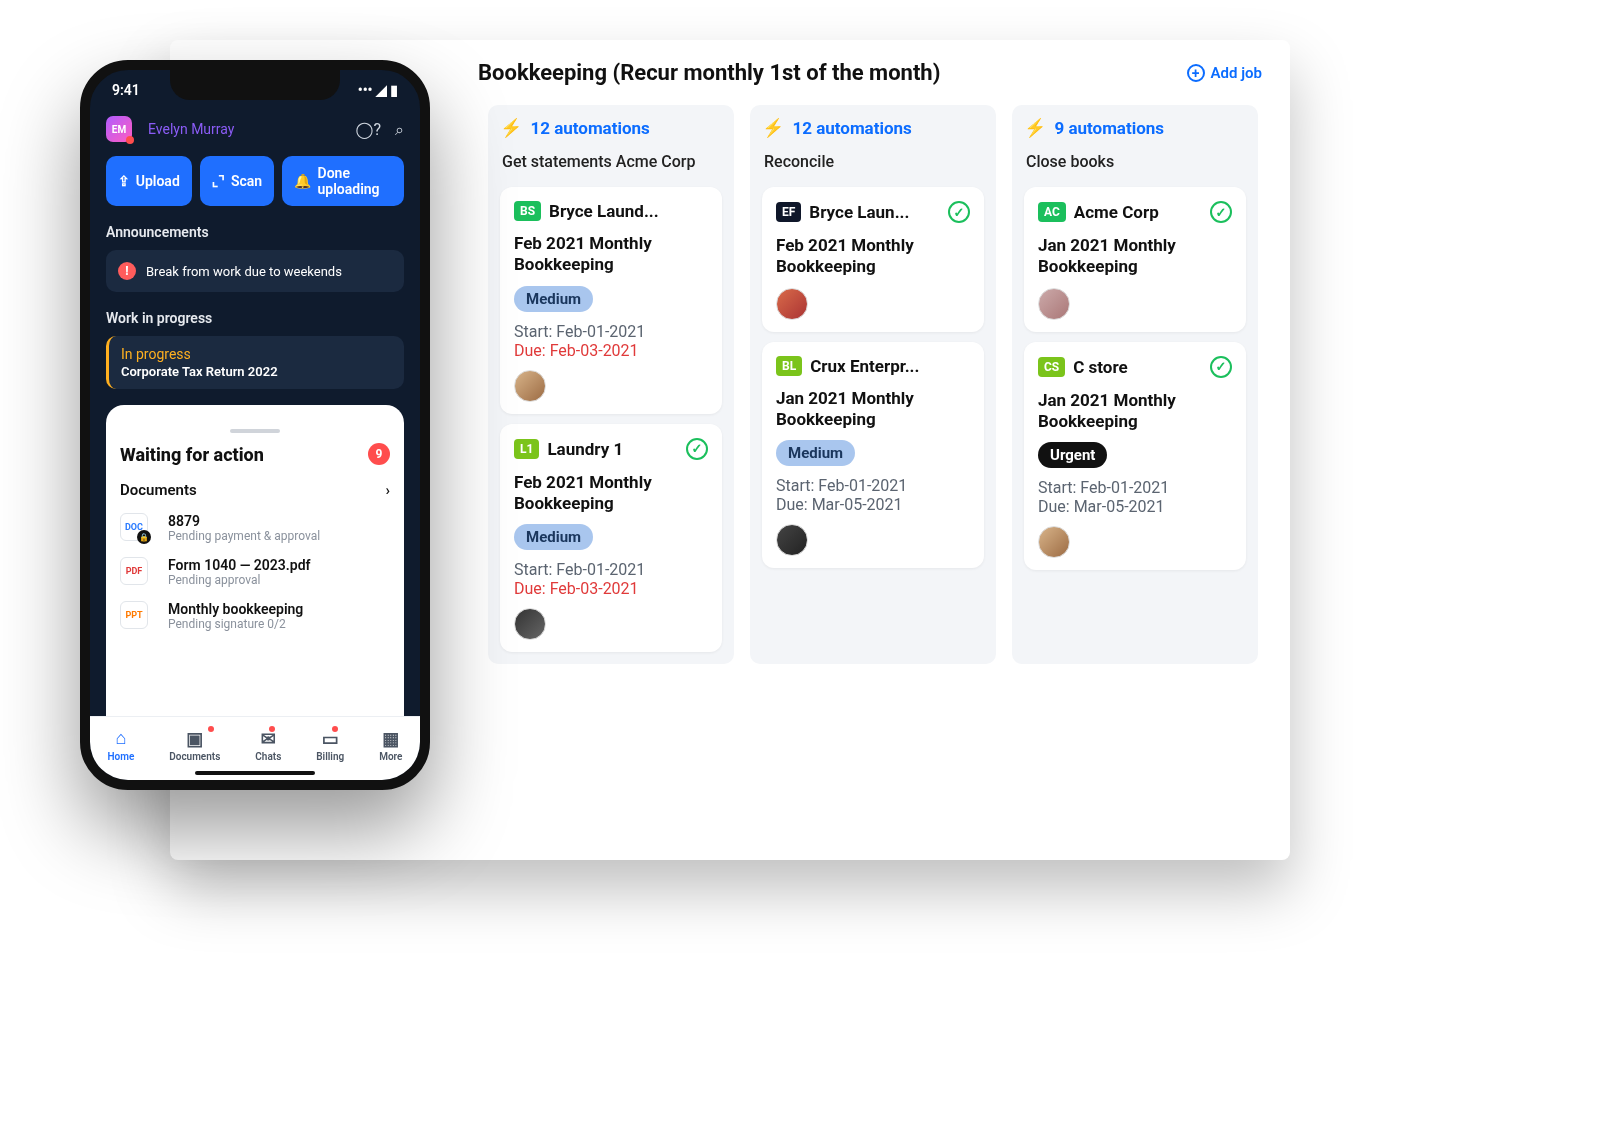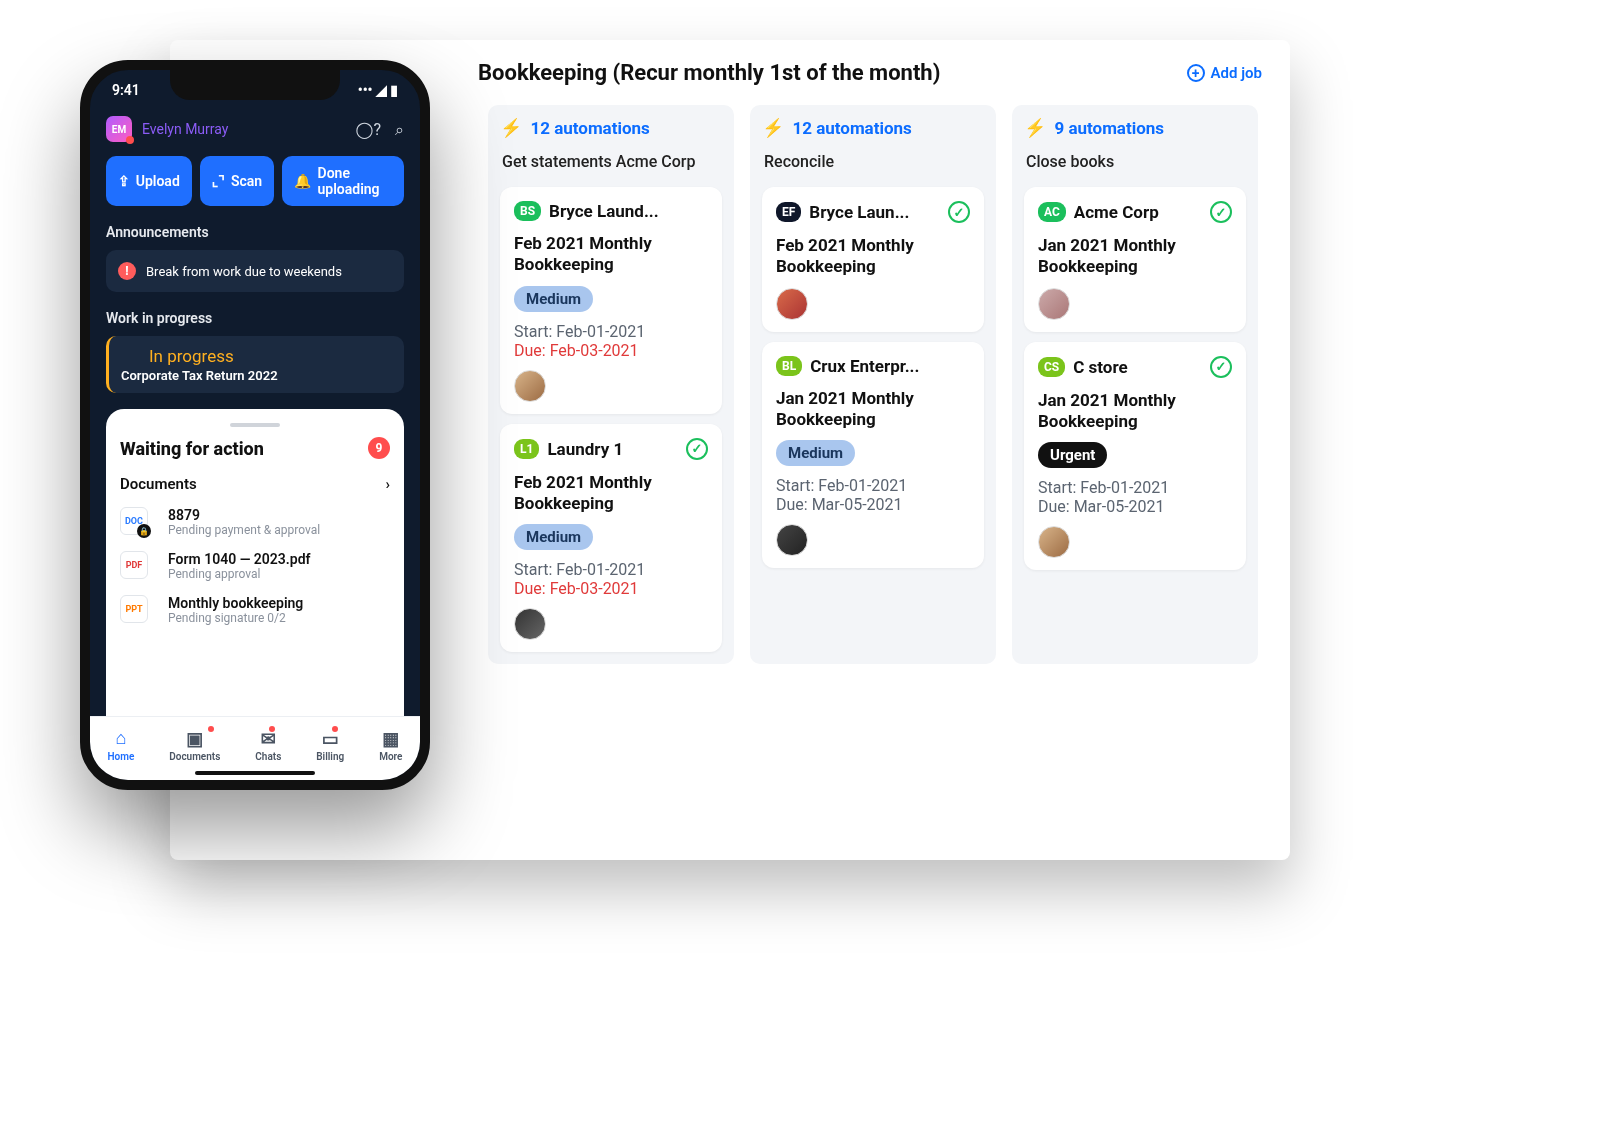--- a/index.html
+++ b/index.html
@@ -21,21 +21,21 @@
   .add-job-icon { width: 18px; height: 18px; border: 2px solid #0b6cff; border-radius: 50%; display: inline-flex; align-items: center; justify-content: center; font-size: 14px; line-height: 1;}
 
   .columns { display: flex; gap: 16px; margin-left: 290px;}
   .column { flex: 0 0 246px; background: #f3f5f8; border-radius: 10px; padding: 12px; display: flex; flex-direction: column; gap: 10px;}
   .col-autom { display: flex; align-items: center; gap: 8px; color: #0b6cff; font-weight: 700; font-size: 17px;}
   .bolt { color: #0b6cff; font-size: 18px;}
   .col-name { font-size: 16px; color: #222; font-weight: 500; padding: 4px 2px 6px;}
   .card { background: #fff; border-radius: 12px; padding: 14px 14px 12px; box-shadow: 0 1px 3px rgba(0,0,0,0.06);}
   .card-top { display: flex; align-items: center; gap: 8px; justify-content: space-between;}
   .client-wrap { display:flex; align-items:center; gap:8px; min-width:0;}
-  .initials { font-size: 12px; font-weight: 700; padding: 3px 6px; border-radius: 9px; color:#fff;text-align:center;}
+  .initials { font-size: 12px; font-weight: 700; padding: 3px 6px; border-radius: 4px; color:#fff;text-align:center;}
   .client-name { font-weight: 700; font-size: 17px; color:#111; white-space: nowrap; overflow:hidden; text-overflow: ellipsis; max-width: 140px;}
   .check { width: 22px; height: 22px; border: 2.5px solid #1bbf5c; border-radius: 50%; display:inline-flex; align-items:center; justify-content:center; color:#1bbf5c; font-size:13px; font-weight:900;}
   .card-title { font-weight: 700; font-size: 17px; margin-top: 12px; line-height:1.25; color:#111;}
   .pill { display:inline-block; margin-top:10px; padding: 4px 12px; border-radius: 14px; font-weight:700; font-size:15px;}
   .pill-medium { background:#a9c6ee; color:#1a365d;}
   .pill-urgent { background:#111; color:#fff;}
   .meta { margin-top:10px; font-size:16px; color:#5b6470;}
   .meta .due-red { color:#e03a3a;}
   .avatar { width:32px; height:32px; border-radius:50%; margin-top:10px; background:linear-gradient(135deg,#d8b48a,#9c6b43); border:1px solid #ddd;}
   .avatar.a2{background:linear-gradient(135deg,#333,#666);}
@@ -51,36 +51,36 @@
     background: #0f1b2d;
     border-radius: 48px;
     border: 10px solid #111;
     box-shadow: 0 40px 80px rgba(0,0,0,0.4);
     overflow: hidden;
     color:#fff;
   }
   .notch { position:absolute; top:0; left:50%; transform:translateX(-50%); width:170px; height:30px; background:#111; border-radius: 0 0 20px 20px; z-index:5;}
   .status-bar { display:flex; justify-content:space-between; padding: 12px 22px 0; font-size:14px; font-weight:600;}
   .phone-inner{ padding: 10px 16px 0;}
-  .user-row{ display:flex; align-items:center; gap:10px; margin-top:8px;}
+  .user-row{ display:flex; align-items:center; gap:16px; margin-top:8px;}
   .user-badge{ width:26px; height:26px; border-radius:7px; background:linear-gradient(135deg,#b05cff,#ff5cc0); display:flex;align-items:center;justify-content:center; font-size:10px; font-weight:700; position:relative;}
   .user-badge::after{content:""; position:absolute; right:-2px; bottom:-2px; width:8px; height:8px; background:#ff4d4d; border-radius:50%;}
   .user-name { color:#8b5cf6; font-size:14px;}
   .header-icons{ margin-left:auto; display:flex; gap:14px; color:#cfd6df;}
   .app-title{ font-size:26px; font-weight:800; margin-top:14px;}
   .btn-row{ display:flex; gap:8px; margin-top:14px;}
   .pbtn{ background:#1f6fff; color:#fff; border-radius:10px; padding:9px 12px; font-size:14px; font-weight:600; display:flex; align-items:center; gap:6px;}
   .section-label{ font-size:14px; font-weight:600; margin-top:18px; color:#e6e9ee;}
   .banner{ background:#1b2a40; border-radius:10px; padding:12px; margin-top:10px; display:flex; align-items:center; gap:10px; font-size:13px;}
   .warn{ width:18px;height:18px;border-radius:50%; background:#ff5c5c; display:inline-flex;align-items:center;justify-content:center; font-size:12px; font-weight:800;}
   .wip{ background:#1b2a40; border-radius:10px; padding:10px 12px; margin-top:10px; border-left:3px solid #ffb020;}
-  .wip .lab{ color:#ffb020; font-size:17px;margin-left:28px;}
+  .wip .lab{ color:#ffb020; font-size:14px;}
   .wip .txt{ font-size:13px; font-weight:600; margin-top:2px;}
 
-  .sheet{ background:#fff; color:#111; border-radius:18px 18px 0 0; margin-top:16px; padding:14px 14px 60px; height: 320px; position:relative;}
+  .sheet{ background:#fff; color:#111; border-radius:18px 18px 0 0; margin-top:16px; padding:24px 14px 60px; height: 320px; position:relative;}
   .handle{ width:50px;height:4px;background:#d0d4da;border-radius:3px; margin:0 auto 10px;}
   .wfa-row{ display:flex; justify-content:space-between; align-items:center;}
   .wfa-title{ font-size:18px; font-weight:800;}
   .count-badge{ background:#ff4d4d; color:#fff; font-size:12px; font-weight:700; width:22px;height:22px;border-radius:50%; display:inline-flex;align-items:center;justify-content:center;}
   .doc-header{ display:flex; justify-content:space-between; align-items:center; margin-top:16px; font-size:15px; font-weight:600;}
   .doc-item{ display:flex; gap:20px; margin-top:14px; align-items:flex-start;}
   .doc-icon{ width:28px;height:28px;border-radius:6px; display:flex;align-items:center;justify-content:center; font-size:9px; font-weight:700; border:1px solid #e1e5ea; position:relative;}
   .doc-icon.doc{ color:#2a7bff;}
   .doc-icon.pdf{ color:#e03a3a;}
   .doc-icon.ppt{ color:#ff7a00;}

